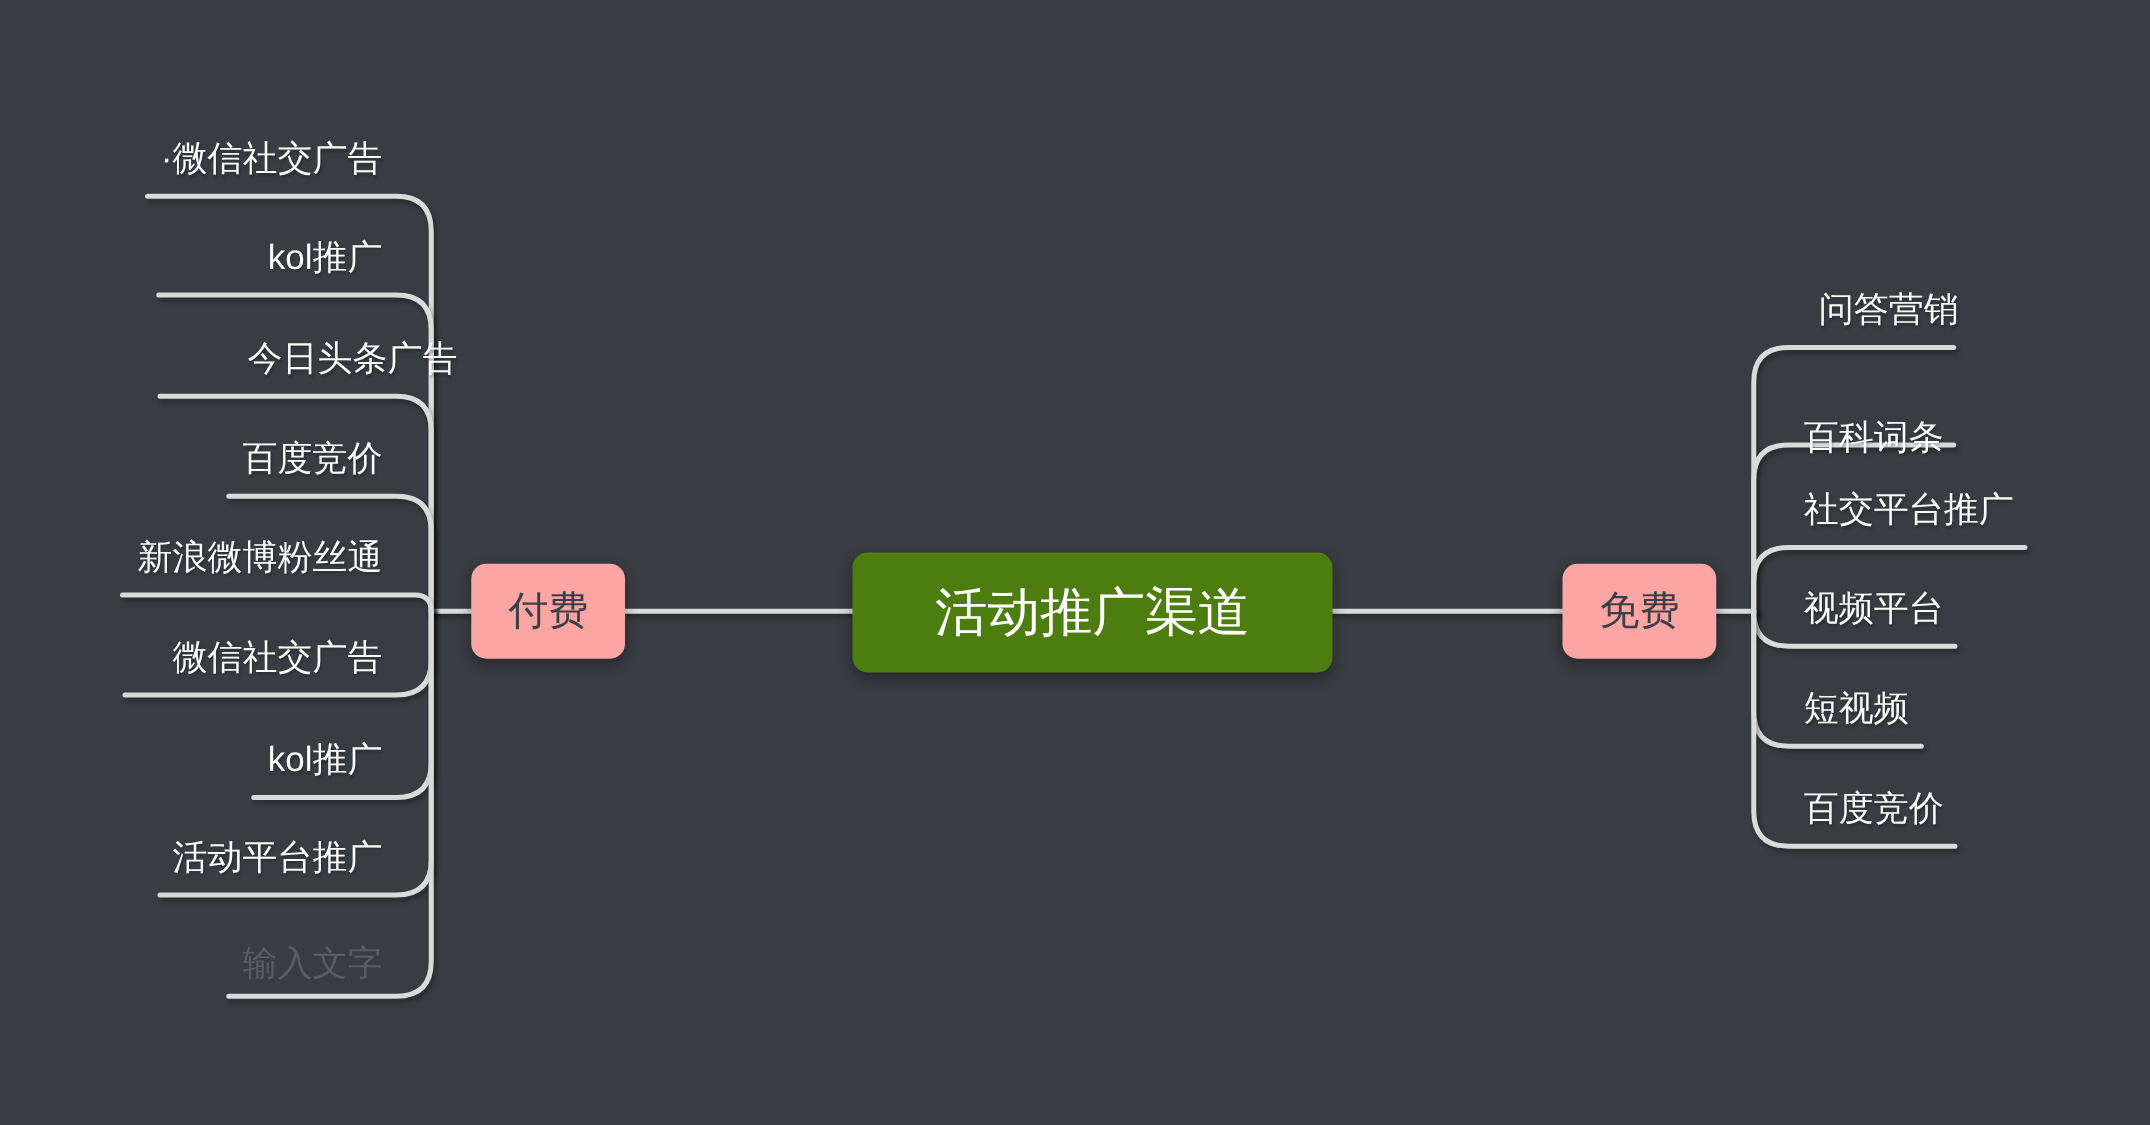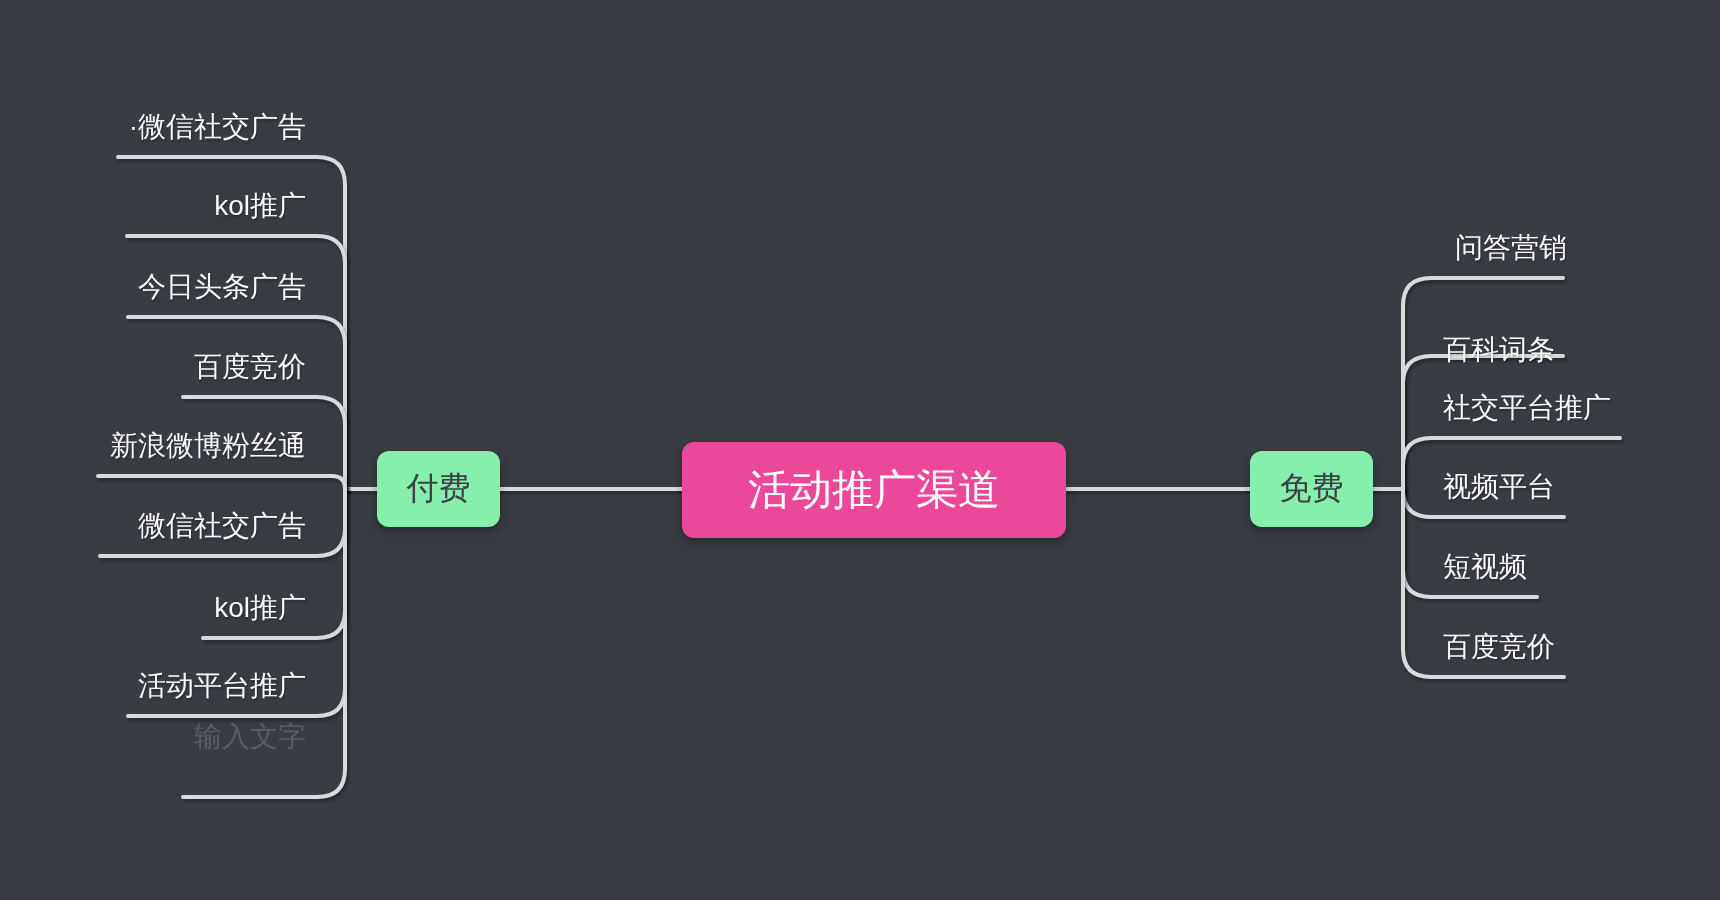--- a/index.html
+++ b/index.html
@@ -51,30 +51,30 @@
     border-radius: 12px;
     box-shadow: 0 4px 10px rgba(0,0,0,0.35);
     box-sizing: border-box;
     cursor: default;
   }
   .root-node {
     left: 682px;
     top: 442px;
     width: 384px;
     height: 96px;
-    background: #ec4899;
+    background: #4d7c0f;
     color: #ffffff;
     font-size: 42px;
     font-family: Liberation Mono, monospace;
   }
   .branch-node {
     width: 123px;
     height: 76px;
     top: 451px;
-    background: #86efac;
+    background: #fca5a5;
     color: #3c3f45;
     font-size: 32px;
     font-weight: 500;
   }
   #paid-node { left: 377px; }
   #free-node { left: 1250px; }
 </style>
 </head>
 <body>
 
@@ -97,27 +97,27 @@
     <path d="M 1563 278 H 1431 Q 1403 278 1403 306 V 489"></path>
     <path d="M 1563 356 H 1431 Q 1403 356 1403 384 V 489"></path>
     <path d="M 1620 438 H 1431 Q 1403 438 1403 466 V 489"></path>
     <path d="M 1564 517 H 1431 Q 1403 517 1403 489"></path>
     <path d="M 1537 597 H 1431 Q 1403 597 1403 569 V 489"></path>
     <path d="M 1564 677 H 1431 Q 1403 677 1403 649 V 489"></path>
   </svg>
 
   <div class="topic-label left-side" style="right:1414px; top:107px;">·微信社交广告</div>
   <div class="topic-label left-side" style="right:1414px; top:186px;">kol推广</div>
-  <div class="topic-label left-side" style="right:1414px; top:267px;">今日头条广告</div>
+  <div class="topic-label left-side" style="right:1354px; top:267px;">今日头条广告</div>
   <div class="topic-label left-side" style="right:1414px; top:347px;">百度竞价</div>
   <div class="topic-label left-side" style="right:1414px; top:426px;">新浪微博粉丝通</div>
   <div class="topic-label left-side" style="right:1414px; top:506px;">微信社交广告</div>
   <div class="topic-label left-side" style="right:1414px; top:588px;">kol推广</div>
   <div class="topic-label left-side" style="right:1414px; top:666px;">活动平台推广</div>
-  <div class="topic-label left-side placeholder" style="right:1414px; top:717px;">输入文字</div>
+  <div class="topic-label left-side placeholder" style="right:1414px; top:751px;">输入文字</div>
 
   <div class="topic-label" style="left:1443px; top:228px;margin-left:12px;">问答营销</div>
   <div class="topic-label" style="left:1443px; top:306px;margin-top:24px;">百科词条</div>
   <div class="topic-label" style="left:1443px; top:388px;">社交平台推广</div>
   <div class="topic-label" style="left:1443px; top:467px;">视频平台</div>
   <div class="topic-label" style="left:1443px; top:547px;">短视频</div>
   <div class="topic-label" style="left:1443px; top:627px;">百度竞价</div>
 
   <div id="paid-node" class="node branch-node">
     <span>付费</span>

